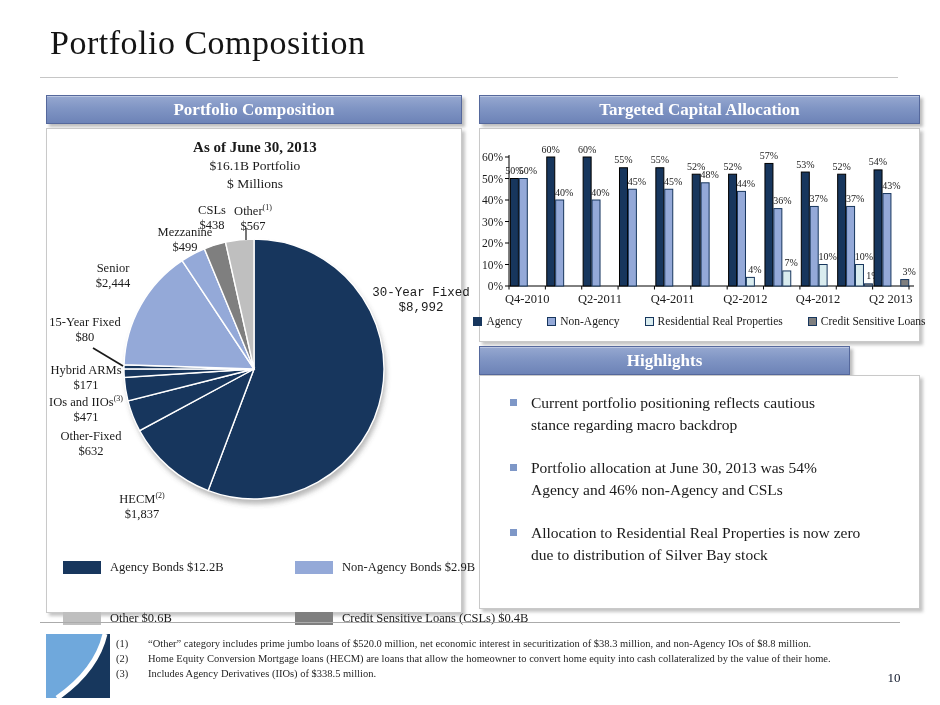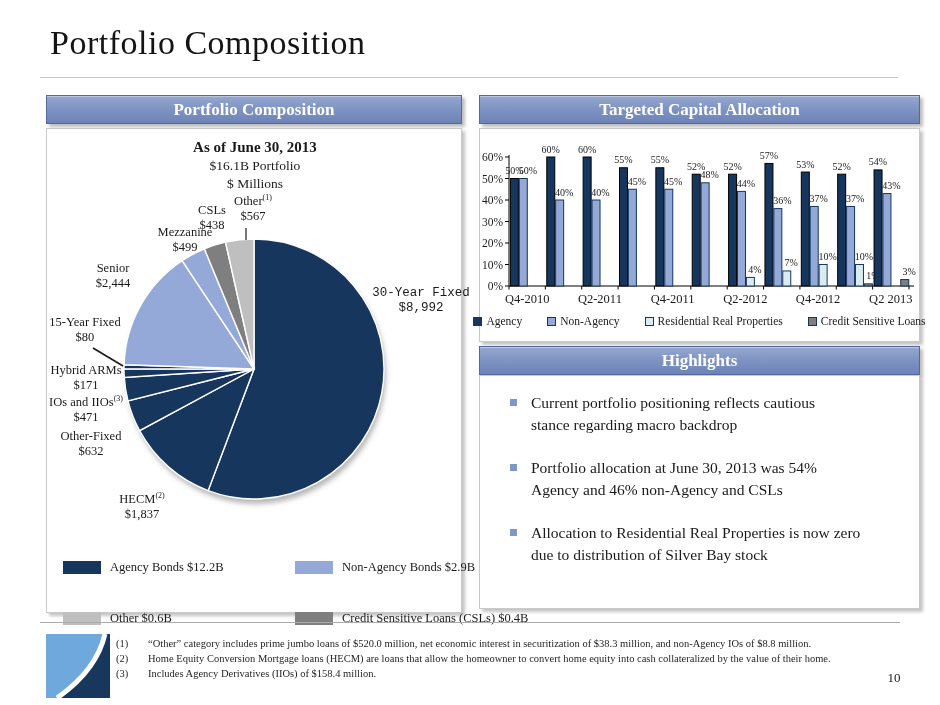--- a/index.html
+++ b/index.html
@@ -39,21 +39,21 @@
   .plg-item { display:flex; align-items:center; font-size:12.5px; white-space:nowrap; }
   .plg-swatch { display:inline-block; width:38px; height:13px; margin-right:9px; flex:0 0 auto; }
 
   
   #right-header { left:479px; top:95px; width:441px; }
   #chart-card   { left:479px; top:128px; width:441px; height:214px; }
   #bar-svg { position:absolute; left:0; top:2px; }
   #bar-legend { position:absolute; left:0; top:186px; width:439px; display:flex; justify-content:center; gap:25px; font-size:11.5px; }
   .blg-item { display:flex; align-items:center; white-space:nowrap; }
   .blg-swatch { display:inline-block; width:9px; height:9px; margin-right:4px; border:1px solid #17365d; }
-  #highlights-header { left:479px; top:346px; width:441px; }
+  #highlights-header { left:479px; top:346px; width:371px; }
   #highlights-card   { left:479px; top:375px; width:441px; height:234px; padding:16px 20px 0 30px; }
   .hl-item { display:flex; margin-bottom:21px; }
   .hl-bullet { flex:0 0 auto; width:7px; height:7px; background:#7e97c7; margin:7px 14px 0 0; }
   .hl-text { font-size:15.5px; line-height:1.42; }
 
   
   .footer-rule { position:absolute; left:40px; top:622px; width:860px; height:1px; background:#ababab; }
   #logo { position:absolute; left:46px; top:634px; }
   #footnotes { position:absolute; left:116px; top:637px; width:720px; }
   .fn-row { display:grid; grid-template-columns:32px auto; font-size:10.5px; line-height:1.42; color:#1f1f1f; }
@@ -126,21 +126,21 @@
           <div class="pl-val">$2,444</div>
         </div>
         <div class="pie-label" style="left: 138px; top: 96px;">
           <div class="pl-name">Mezzanine</div>
           <div class="pl-val">$499</div>
         </div>
         <div class="pie-label" style="left: 165px; top: 74px;">
           <div class="pl-name">CSLs</div>
           <div class="pl-val">$438</div>
         </div>
-        <div class="pie-label" style="left: 206px; top: 64px;">
+        <div class="pie-label" style="left: 206px; top: 74px;">
           <div class="pl-name">Other<sup>(1)</sup></div>
           <div class="pl-val">$567</div>
         </div>
       </div>
     <div id="pie-legend">
         <div class="plg-item">
           <span class="plg-swatch" style="background: rgb(23, 54, 93);"></span>
           <span>Agency Bonds $12.2B</span>
         </div>
         <div class="plg-item">
@@ -306,18 +306,18 @@
       <div class="fn-row">
         <span>(1)</span>
         <span>“Other” category includes prime jumbo loans of $520.0 million, net economic interest in securitization of $38.3 million, and non-Agency IOs of $8.8 million.</span>
       </div>
       <div class="fn-row">
         <span>(2)</span>
         <span>Home Equity Conversion Mortgage loans (HECM) are loans that allow the homeowner to convert home equity into cash collateralized by the value of their home.</span>
       </div>
       <div class="fn-row">
         <span>(3)</span>
-        <span>Includes Agency Derivatives (IIOs) of $158.4 million.</span>
+        <span>Includes Agency Derivatives (IIOs) of $338.5 million.</span>
       </div>
     </div>
   <div class="page-number">10</div>
 
 </div>
 
 </body></html>

